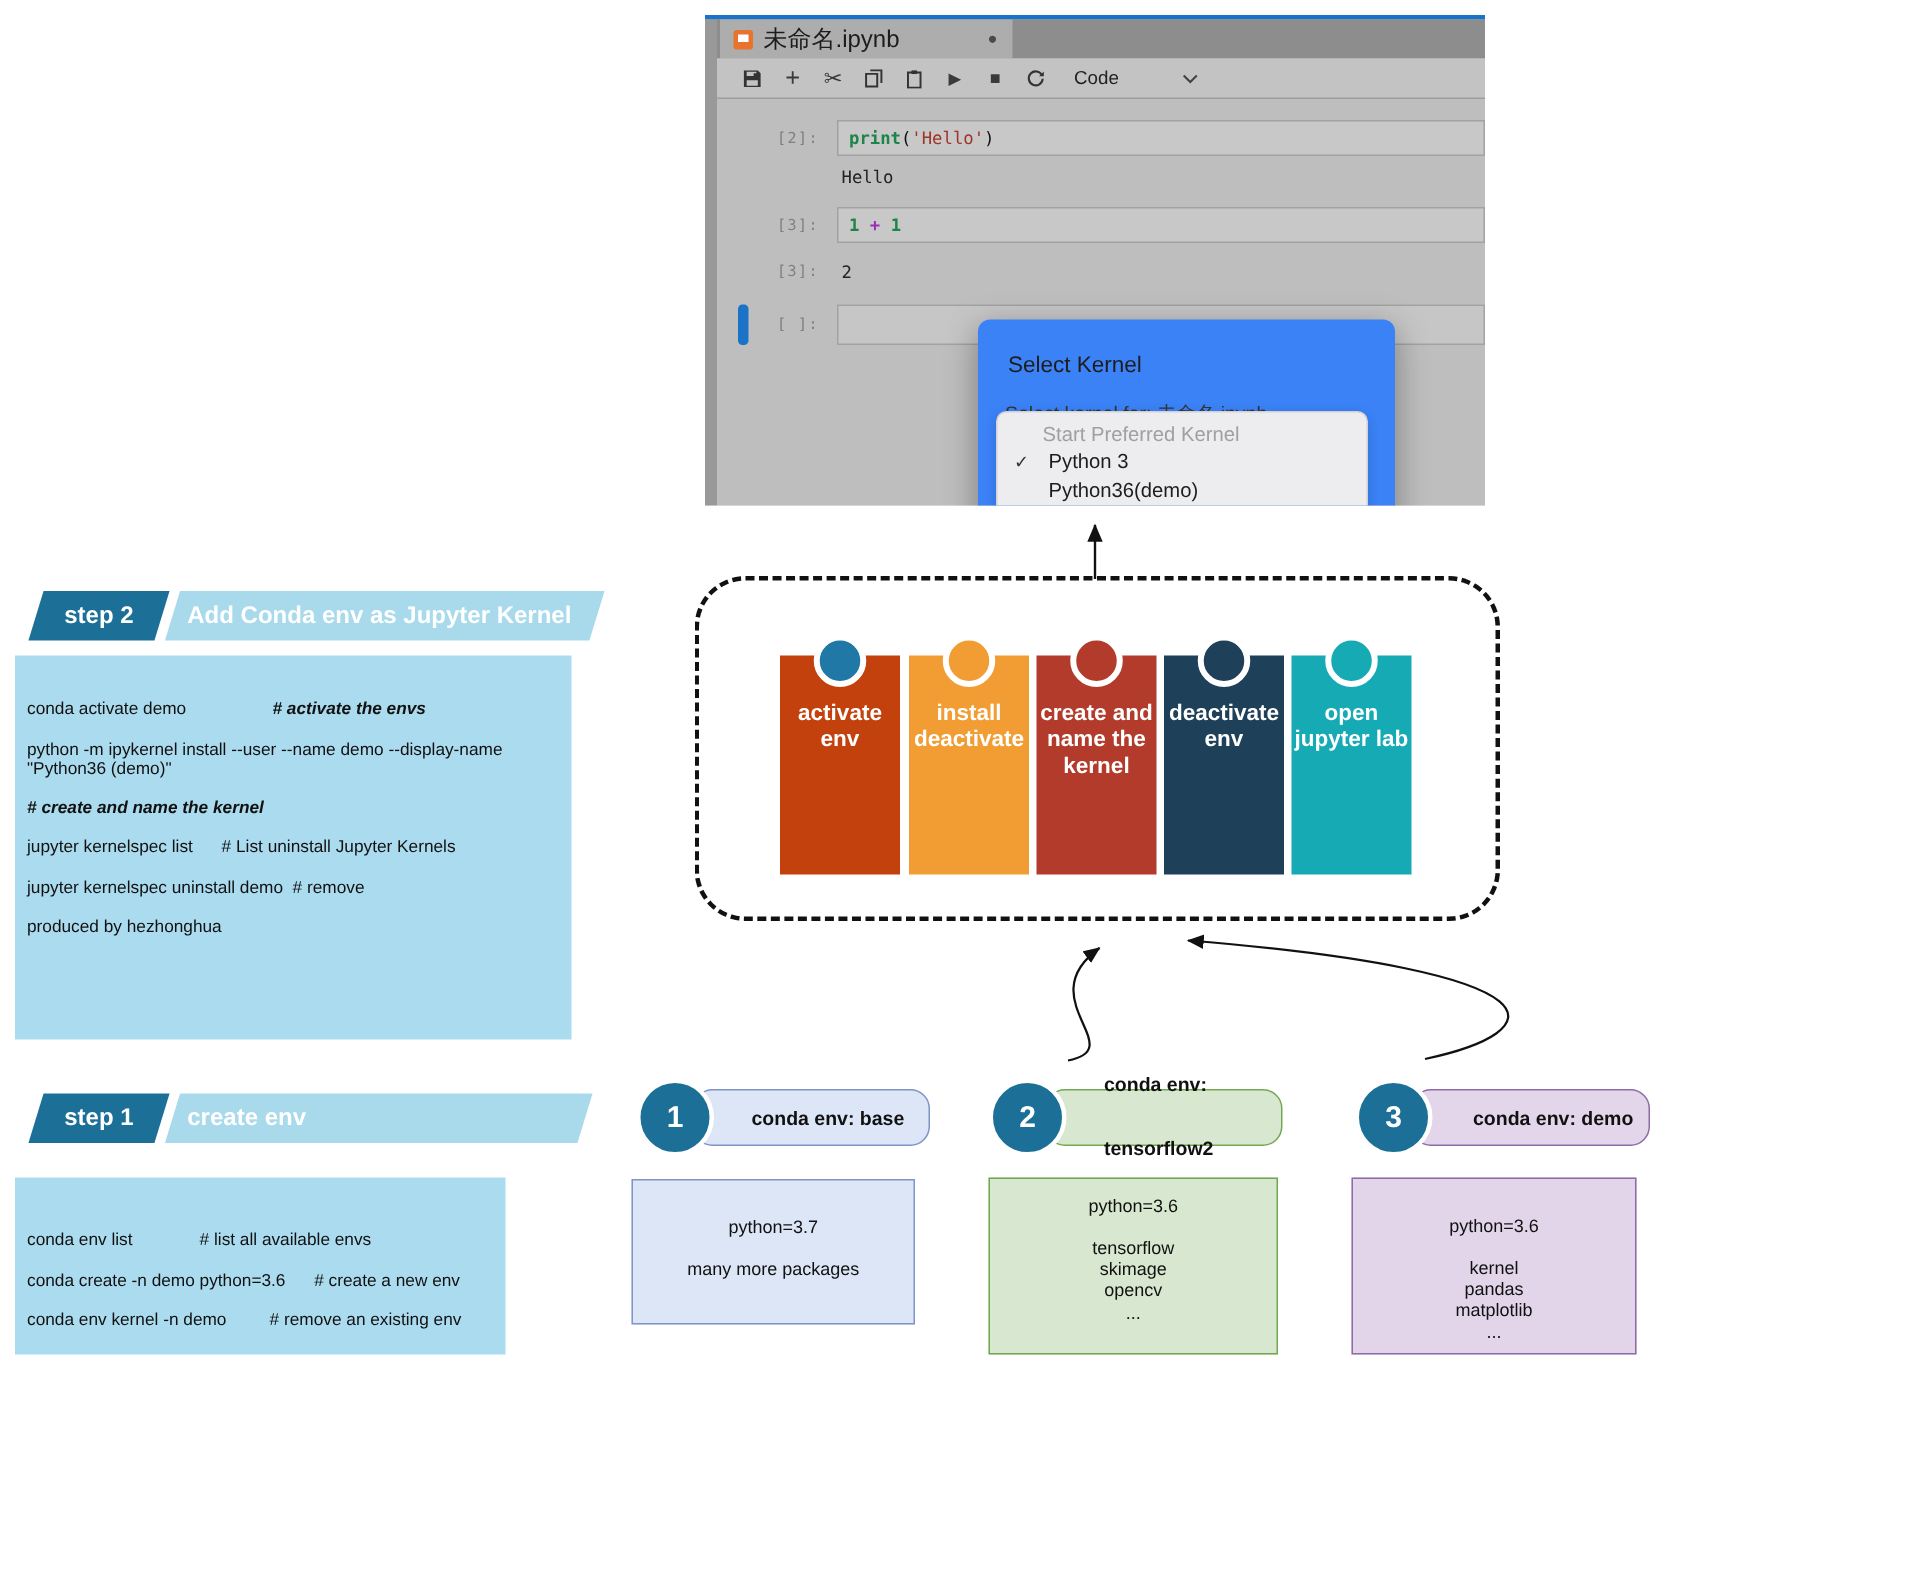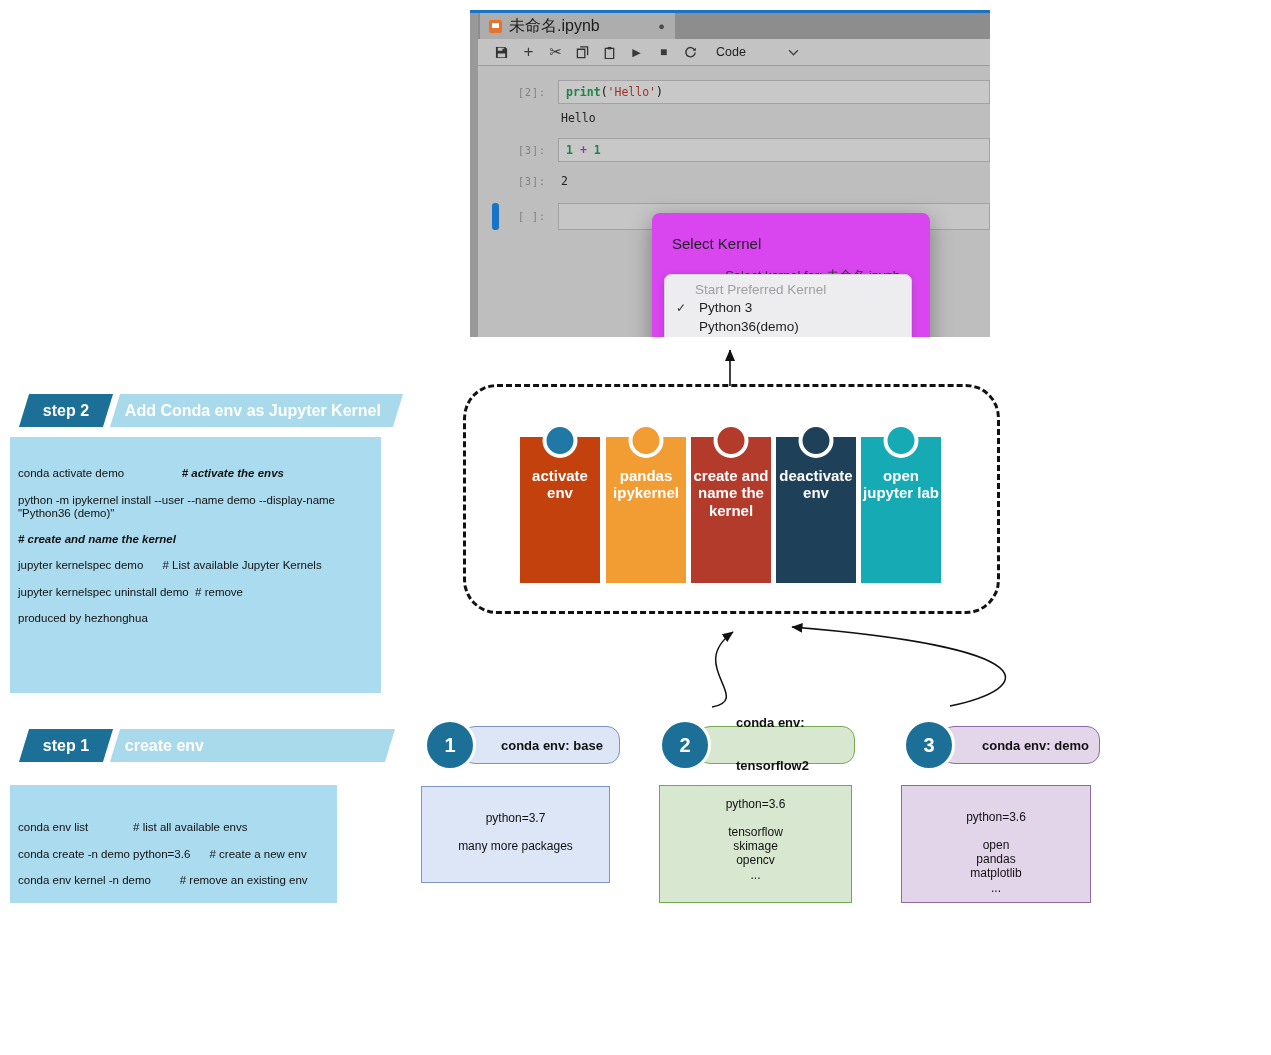--- a/index.html
+++ b/index.html
@@ -28,22 +28,22 @@
   .cellbox{background:#c8c8c8;border:1px solid #a2a2a2;box-sizing:border-box;}
   .code{font-family:"DejaVu Sans Mono",monospace;font-size:11.5px;color:#111;padding:4px 0 0 7px;}
   .tok-green{color:#1e8449;font-weight:bold;}
   .tok-red{color:#a03428;}
   .tok-purple{color:#9b30b5;font-weight:bold;}
   .tok-plain{color:#111;}
   .outtxt{font-family:"DejaVu Sans Mono",monospace;font-size:11.5px;color:#222;}
   #active-bar{left:22px;top:193px;width:7px;height:27px;background:#1b73c8;border-radius:3px;}
 
   
-  #dlg{left:182px;top:203px;width:278px;height:160px;background:#d946ef;border-radius:8px;
-       box-shadow:0 6px 22px rgba(0,0,0,.35);text-align:right;}
+  #dlg{left:182px;top:203px;width:278px;height:160px;background:#3b82f6;border-radius:8px;
+       box-shadow:0 6px 22px rgba(0,0,0,.35);}
   #dlg-title{position:absolute;left:20px;top:22px;font-size:15px;color:#1d1d1f;font-weight:500;}
   #dlg-hidden{position:absolute;left:18px;top:54px;width:230px;height:7px;overflow:hidden;font-size:13px;color:#333;}
   #dlg-menu{position:absolute;left:12px;top:61px;width:248px;height:110px;background:#ededef;
             border:1px solid #d2d2d4;border-radius:7px;box-shadow:0 2px 8px rgba(0,0,0,.15);box-sizing:border-box;}
   .menu-header{position:absolute;left:30px;top:7px;font-size:13.5px;color:#9fa0a3;}
   .menu-check{position:absolute;left:11px;top:26px;font-size:12px;color:#333;}
   .menu-item{position:absolute;font-size:13.5px;color:#1d1d1f;}
 
   
   #arrows{left:0;top:0;width:1271px;height:1055px;pointer-events:none;}
@@ -168,21 +168,21 @@
   </svg>
 
   <div class="abs" id="flow-panel"></div>
 
   <div class="flow-box" style="left:520px;background:#c2410c;">
     <span class="flow-circle" style="background:#1f78a6;"></span>
     <span class="flow-label">activate env</span>
   </div>
   <div class="flow-box" style="left:606px;background:#f29d33;">
     <span class="flow-circle" style="background:#f29d33;"></span>
-    <span class="flow-label">pandas ipykernel</span>
+    <span class="flow-label">install deactivate</span>
   </div>
   <div class="flow-box" style="left:691px;background:#b23b2b;">
     <span class="flow-circle" style="background:#b23b2b;"></span>
     <span class="flow-label">create and name the kernel</span>
   </div>
   <div class="flow-box" style="left:776px;background:#1f4059;">
     <span class="flow-circle" style="background:#1f4059;"></span>
     <span class="flow-label" style="left:-4px;right:-4px;">deactivate env</span>
   </div>
   <div class="flow-box" style="left:861px;background:#16aab4;">
@@ -193,21 +193,21 @@
   <div class="abs banner-dark" style="left:24px;top:394px;width:84px;height:33px;">
     <span class="banner-text">step 2</span>
   </div>
   <div class="abs banner-light" style="left:115px;top:394px;width:283px;height:33px;padding-left:10px;box-sizing:border-box;">
     <span class="banner-text">Add Conda env as Jupyter Kernel</span>
   </div>
   <div class="abs stepbox" style="left:10px;top:437px;width:371px;height:256px;">
     <div class="sline"><span>conda activate demo                  </span><span class="bi"># activate the envs</span></div>
     <div class="sline" style="margin-bottom:12px;">python -m ipykernel install --user --name demo --display-name "Python36 (demo)"</div>
     <div class="sline bi"># create and name the kernel</div>
-    <div class="sline">jupyter kernelspec demo      # List available Jupyter Kernels</div>
+    <div class="sline">jupyter kernelspec list      # List uninstall Jupyter Kernels</div>
     <div class="sline">jupyter kernelspec uninstall demo  # remove</div>
     <div class="sline">produced by hezhonghua</div>
   </div>
 
   <div class="abs banner-dark" style="left:24px;top:729px;width:84px;height:33px;">
     <span class="banner-text">step 1</span>
   </div>
   <div class="abs banner-light" style="left:115px;top:729px;width:275px;height:33px;padding-left:10px;box-sizing:border-box;">
     <span class="banner-text">create env</span>
   </div>
@@ -250,19 +250,19 @@
     <div class="gap-s"></div>
     <div class="bl">tensorflow</div>
     <div class="bl">skimage</div>
     <div class="bl">opencv</div>
     <div class="bl">...</div>
   </div>
 
   <div class="env-box" style="left:901px;top:785px;width:190px;height:118px;background:#e2d5e9;border:1px solid #8e6ba8;padding-top:24px;">
     <div class="bl">python=3.6</div>
     <div class="gap-s"></div>
-    <div class="bl">open</div>
+    <div class="bl">kernel</div>
     <div class="bl">pandas</div>
     <div class="bl">matplotlib</div>
     <div class="bl">...</div>
   </div>
 
 </div>
 
 </body></html>

